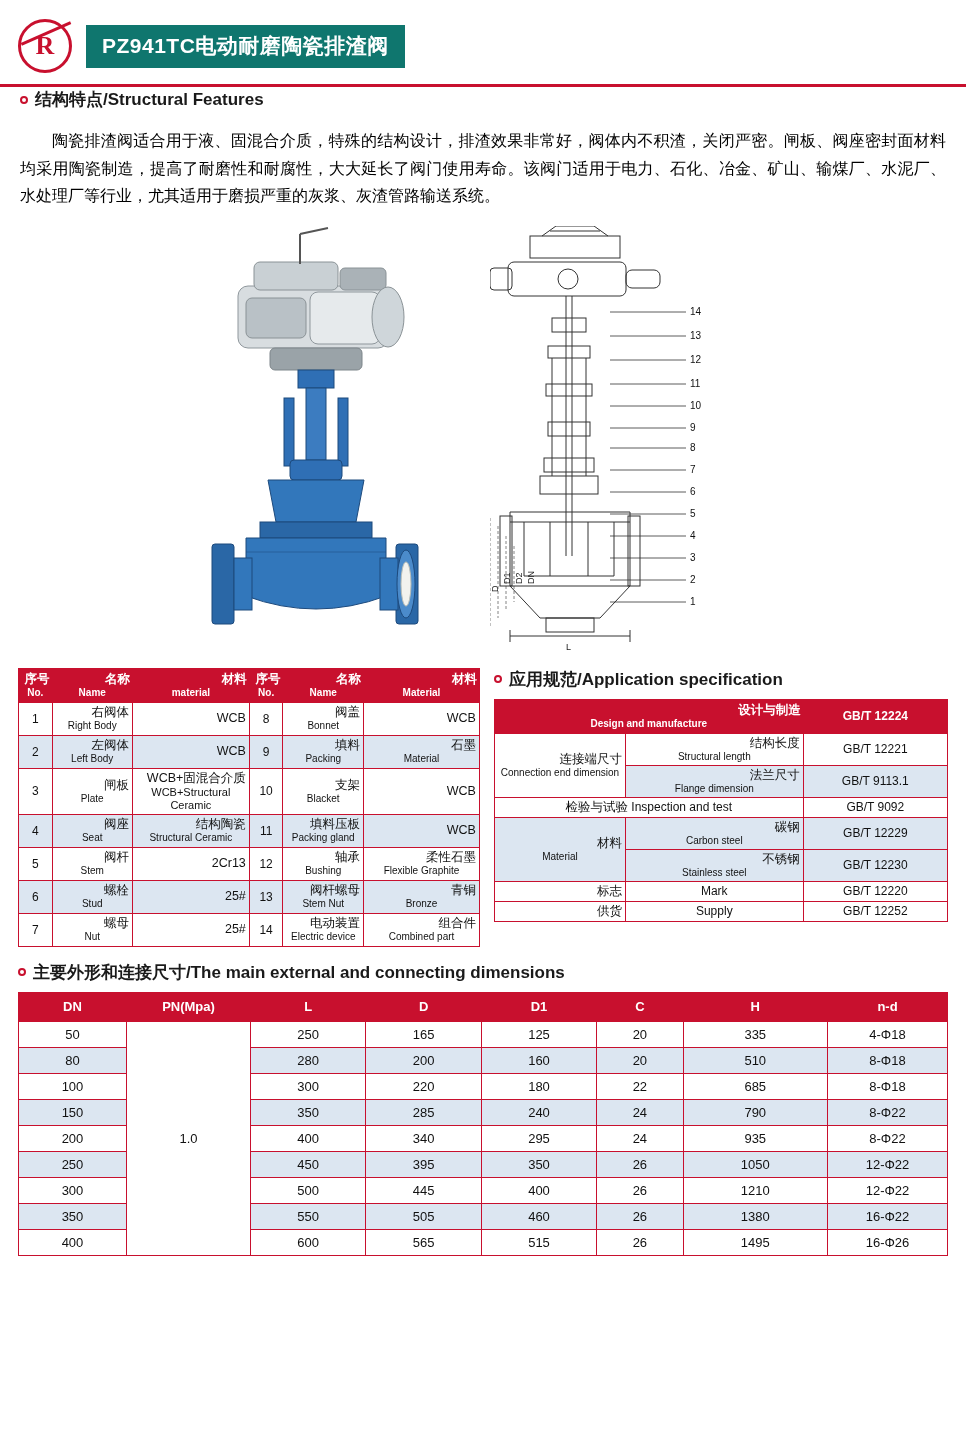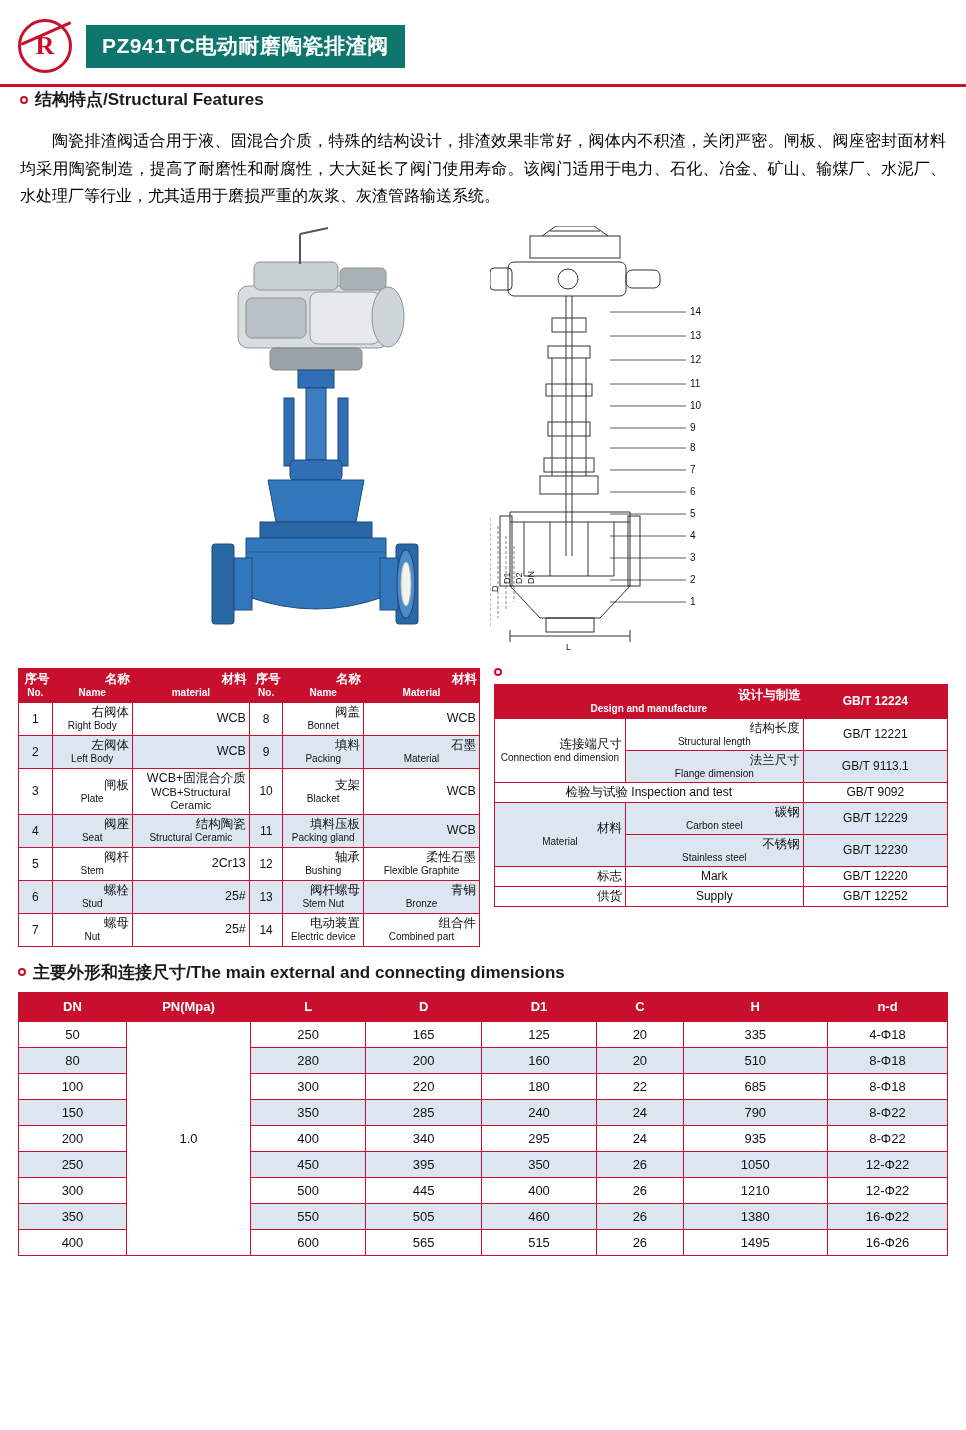--- a/index.html
+++ b/index.html
@@ -472,20 +472,21 @@
               <span class="en">Combined part</span>
             </td>
           </tr>
         </tbody>
       </table>
     </div>
 
     <div class="col-right">
       <div class="section-head">
         <span class="bullet"></span>
+        <span>应用规范/Application specification</span>
       </div>
       <table class="tbl-app">
         <thead>
           <tr>
             <th colspan="2">
               <span class="cn">设计与制造</span>
               <span class="en">Design and manufacture</span>
             </th>
             <th class="std">GB/T 12224</th>
           </tr>

